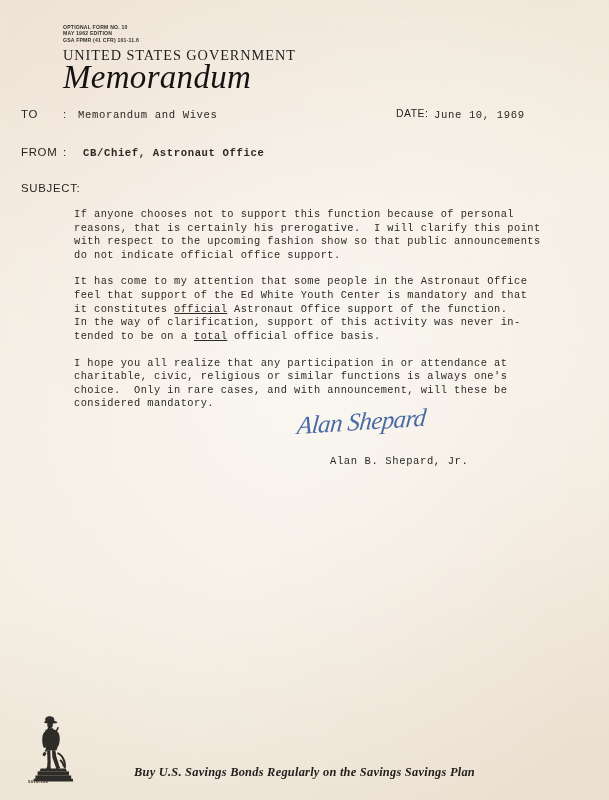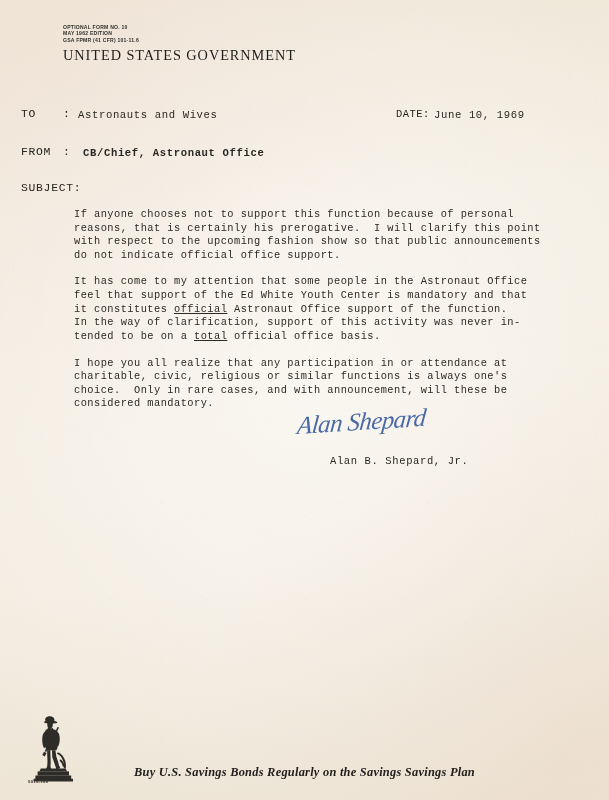--- a/index.html
+++ b/index.html
@@ -76,21 +76,21 @@
     font-style: italic;
     font-size: 33px;
     letter-spacing: 0.3px;
     color: #141312;
     white-space: nowrap;
   }
 
   
   .label-serif {
     position: absolute;
-    font-family: Liberation Mono, monospace;
+    font-family: Liberation Sans, sans-serif;
     font-size: 11.4px;
     letter-spacing: 0.7px;
     color: #27251f;
     white-space: nowrap;
   }
   .typed {
     position: absolute;
     font-family: "Liberation Mono", monospace;
     font-size: 10.6px;
     letter-spacing: 0.62px;
@@ -189,24 +189,25 @@
 
   <div id="content">
 
     <div class="form-lines">
       <div>OPTIONAL FORM NO. 10</div>
       <div>MAY 1962 EDITION</div>
       <div>GSA FPMR (41 CFR) 101-11.6</div>
     </div>
 
     <div class="us-gov">UNITED STATES GOVERNMENT</div>
+    <div class="memorandum">Memorandum</div>
 
     <div class="label-serif" id="to-label">TO</div>
     <div class="label-serif" id="to-colon">:</div>
-    <div class="typed" id="to-value">Astronauts and Wives</div>
+    <div class="typed" id="to-value">Memorandum and Wives</div>
 
     <div class="label-serif" id="date-label">DATE:</div>
     <div class="typed" id="date-value">June 10, 1969</div>
 
     <div class="label-serif" id="from-label">FROM</div>
     <div class="label-serif" id="from-colon">:</div>
     <div class="typed" id="from-value">CB/Chief, Astronaut Office</div>
 
     <div class="label-serif" id="subject-label">SUBJECT:</div>
 

